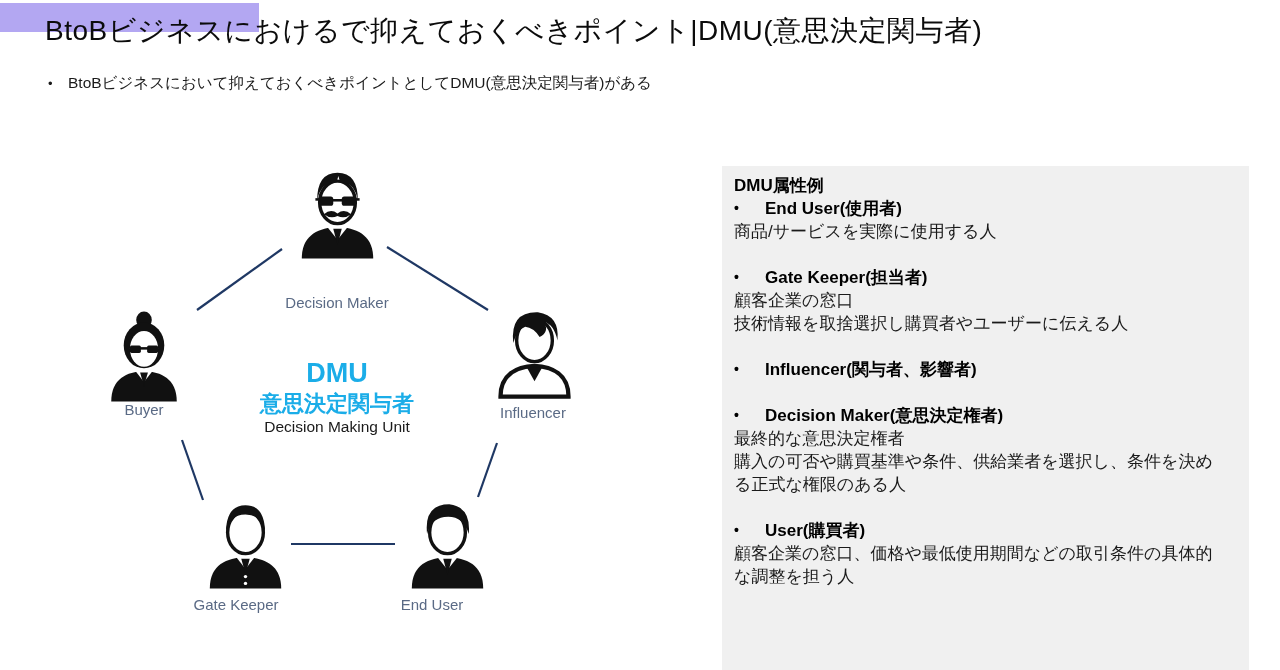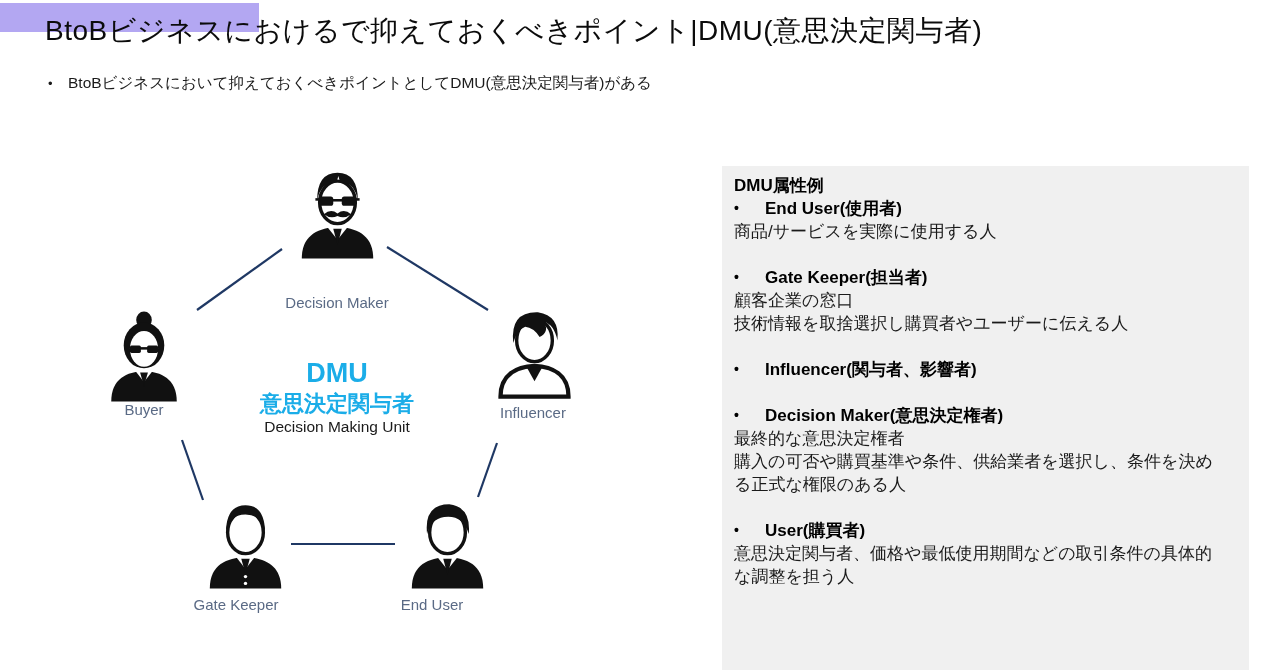--- a/index.html
+++ b/index.html
@@ -211,17 +211,17 @@
       </div>
       <div class="panel-line">最終的な意思決定権者</div>
       <div class="panel-line">購入の可否や購買基準や条件、供給業者を選択し、条件を決める正式な権限のある人</div>
     </div>
 
     <div class="panel-section">
       <div class="panel-heading">
         <span class="marker">•</span>
         <span>User(購買者)</span>
       </div>
-      <div class="panel-line">意思決定関与者、価格や最低使用期間などの取引条件の具体的な調整を担う人</div>
+      <div class="panel-line">顧客企業の窓口、価格や最低使用期間などの取引条件の具体的な調整を担う人</div>
     </div>
   </div>
 
 </div>
 
 </body></html>

